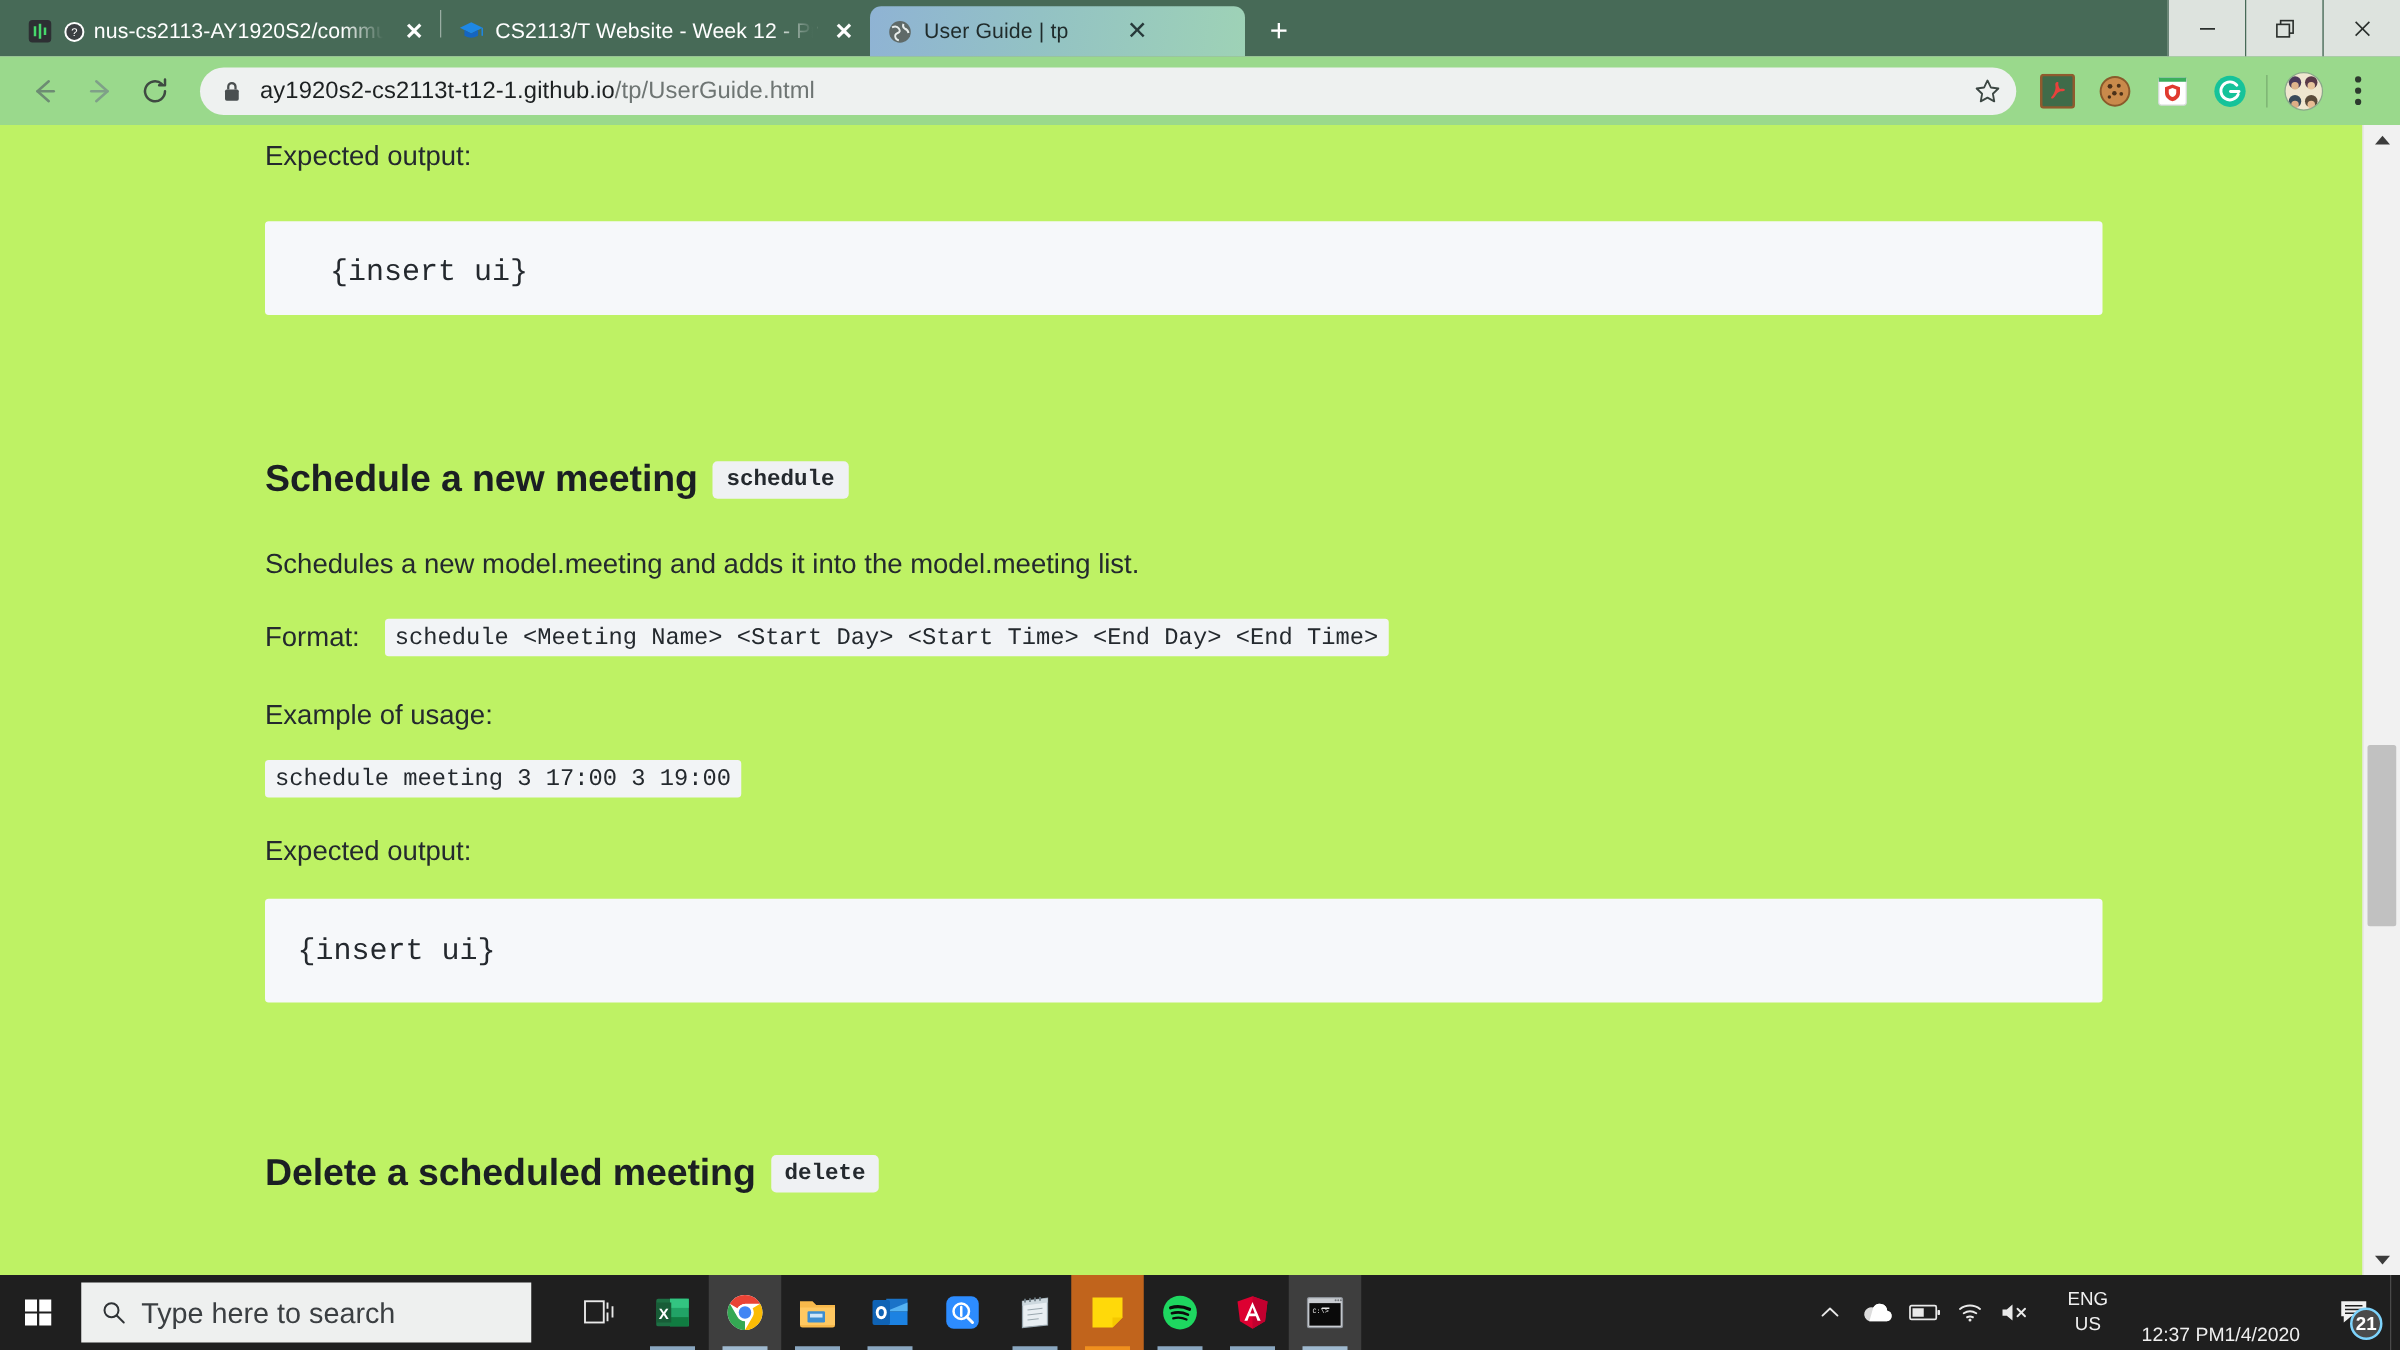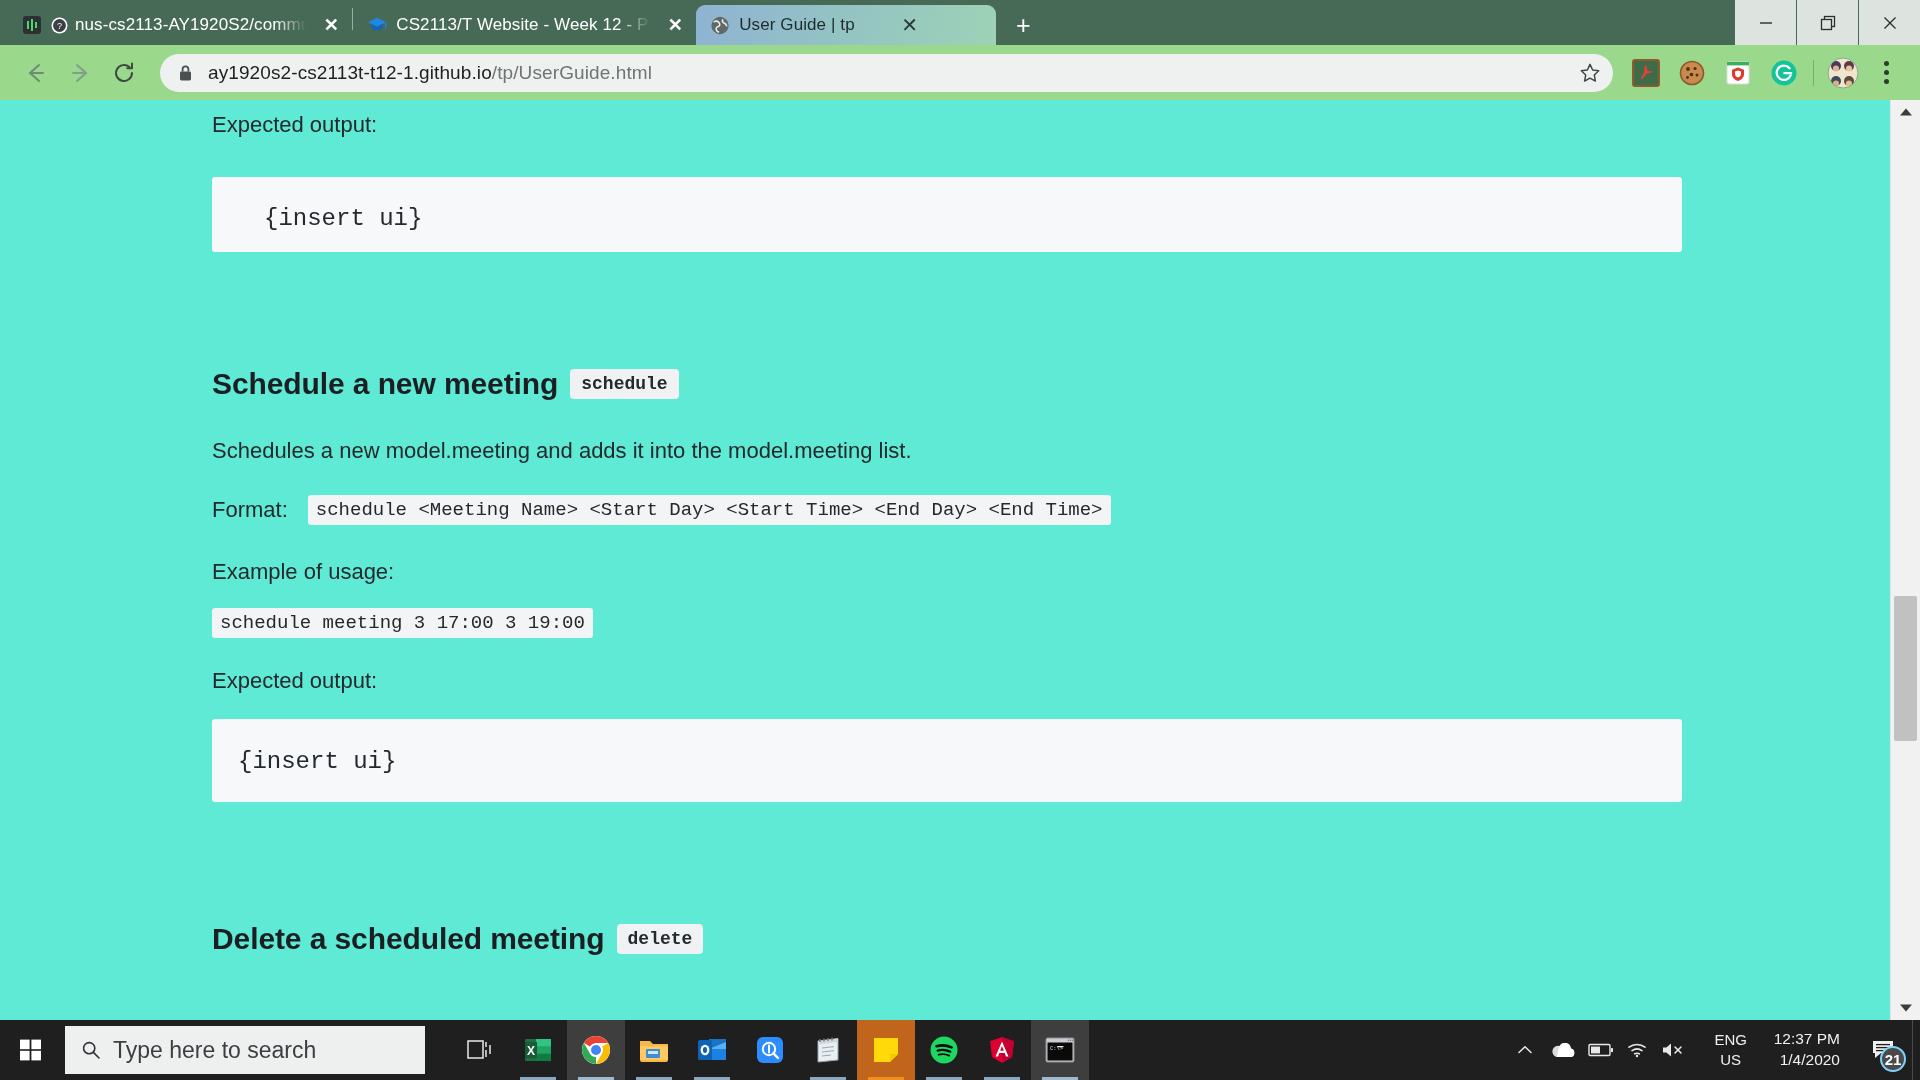--- a/index.html
+++ b/index.html
@@ -180,21 +180,21 @@
     flex: 0 0 40px;
   }
   #menu-dots i { width: 5px; height: 5px; border-radius: 50%; background: #2d3a2e; display: block; }
 
   
   #page-viewport {
     position: absolute;
     left: 0; top: 100px;
     width: 1920px;
     height: 920px;
-    background: #5eead4;
+    background: #bef264;
     overflow: hidden;
   }
   #page-content {
     position: absolute;
     left: 0; top: 0;
     width: 1890px;
     padding: 0;
   }
   .doc {
     margin-left: 212px;
@@ -354,21 +354,21 @@
     display: flex; flex-direction: column; align-items: center; justify-content: center;
     color: #f0f0f0;
     font-size: 15px;
     line-height: 1.35;
     cursor: pointer;
     flex: 0 0 58px;
     margin-left: 8px;
   }
   #tray-clock {
     height: 60px;
-    display: flex; flex-direction: column; align-items: flex-end; justify-content: center;
+    display: flex; flex-direction: row; align-items: flex-end; justify-content: center;
     color: #f0f0f0;
     font-size: 15.5px;
     line-height: 1.35;
     padding: 0 16px 0 14px;
     cursor: pointer;
   }
   #tray-notifications {
     width: 56px; height: 60px;
     display: flex; align-items: center; justify-content: center;
     position: relative;

